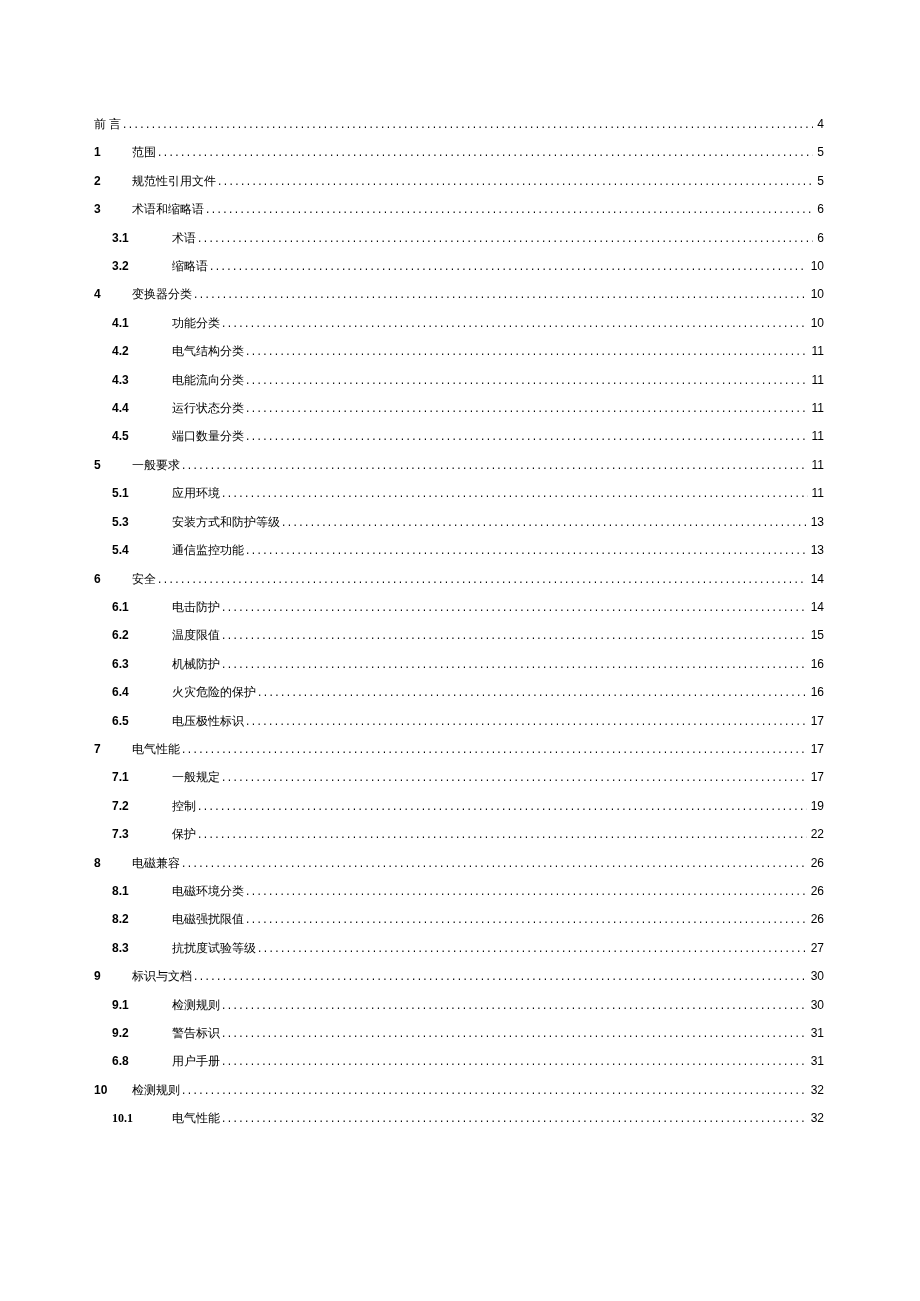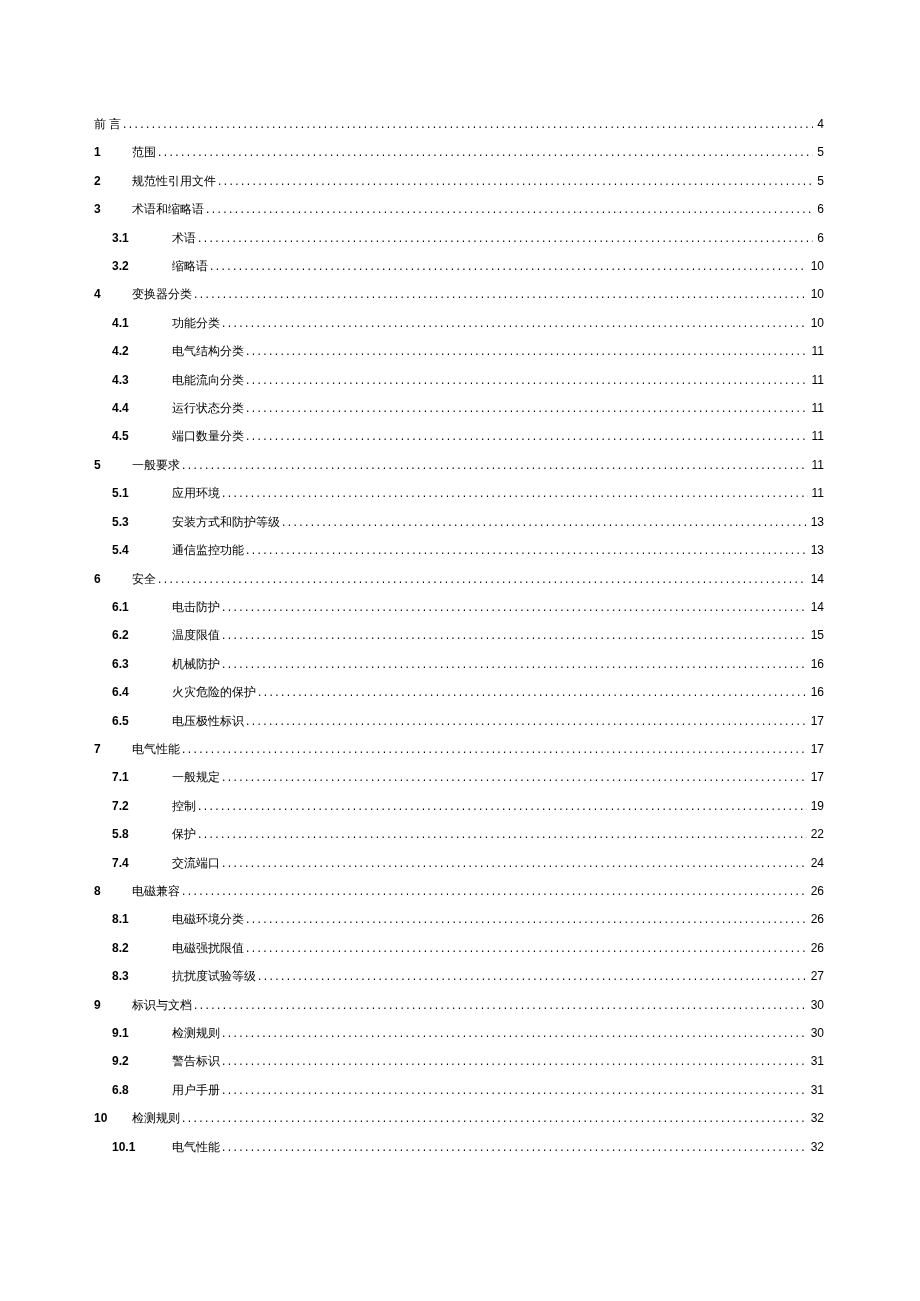--- a/index.html
+++ b/index.html
@@ -54,21 +54,21 @@
     font-family: "Arial", "Helvetica", sans-serif;
     font-size: 12px;
     padding-left: 4px;
   }
   .lvl1 .num { min-width: 16px; }
   .lvl1 .gap { width: 22px; }
   .lvl2 { padding-left: 18px; }
   .lvl2 .num { min-width: 28px; }
   .lvl2 .gap { width: 32px; }
   .lvl2b { padding-left: 18px; }
-  .lvl2b .num { min-width: 32px; }
+  .lvl2b .num { min-width: 32px; font-family: Liberation Serif, serif; }
   .lvl2b .gap { width: 28px; }
 </style>
 </head>
 <body>
 
 <div class="page" id="page">
     <div class="toc-row lvl0">
       <span class="title">前 言</span>
       <span class="leader"></span>
       <span class="pg">4</span>
@@ -235,32 +235,25 @@
       <span class="pg">17</span>
     </div>
     <div class="toc-row lvl2">
       <span class="num">7.2</span>
       <span class="gap"></span>
       <span class="title">控制</span>
       <span class="leader"></span>
       <span class="pg">19</span>
     </div>
     <div class="toc-row lvl2">
-      <span class="num">5.8</span>
+      <span class="num">7.3</span>
       <span class="gap"></span>
       <span class="title">保护</span>
       <span class="leader"></span>
       <span class="pg">22</span>
-    </div>
-    <div class="toc-row lvl2">
-      <span class="num">7.4</span>
-      <span class="gap"></span>
-      <span class="title">交流端口</span>
-      <span class="leader"></span>
-      <span class="pg">24</span>
     </div>
     <div class="toc-row lvl1">
       <span class="num">8</span>
       <span class="gap"></span>
       <span class="title">电磁兼容</span>
       <span class="leader"></span>
       <span class="pg">26</span>
     </div>
     <div class="toc-row lvl2">
       <span class="num">8.1</span>

